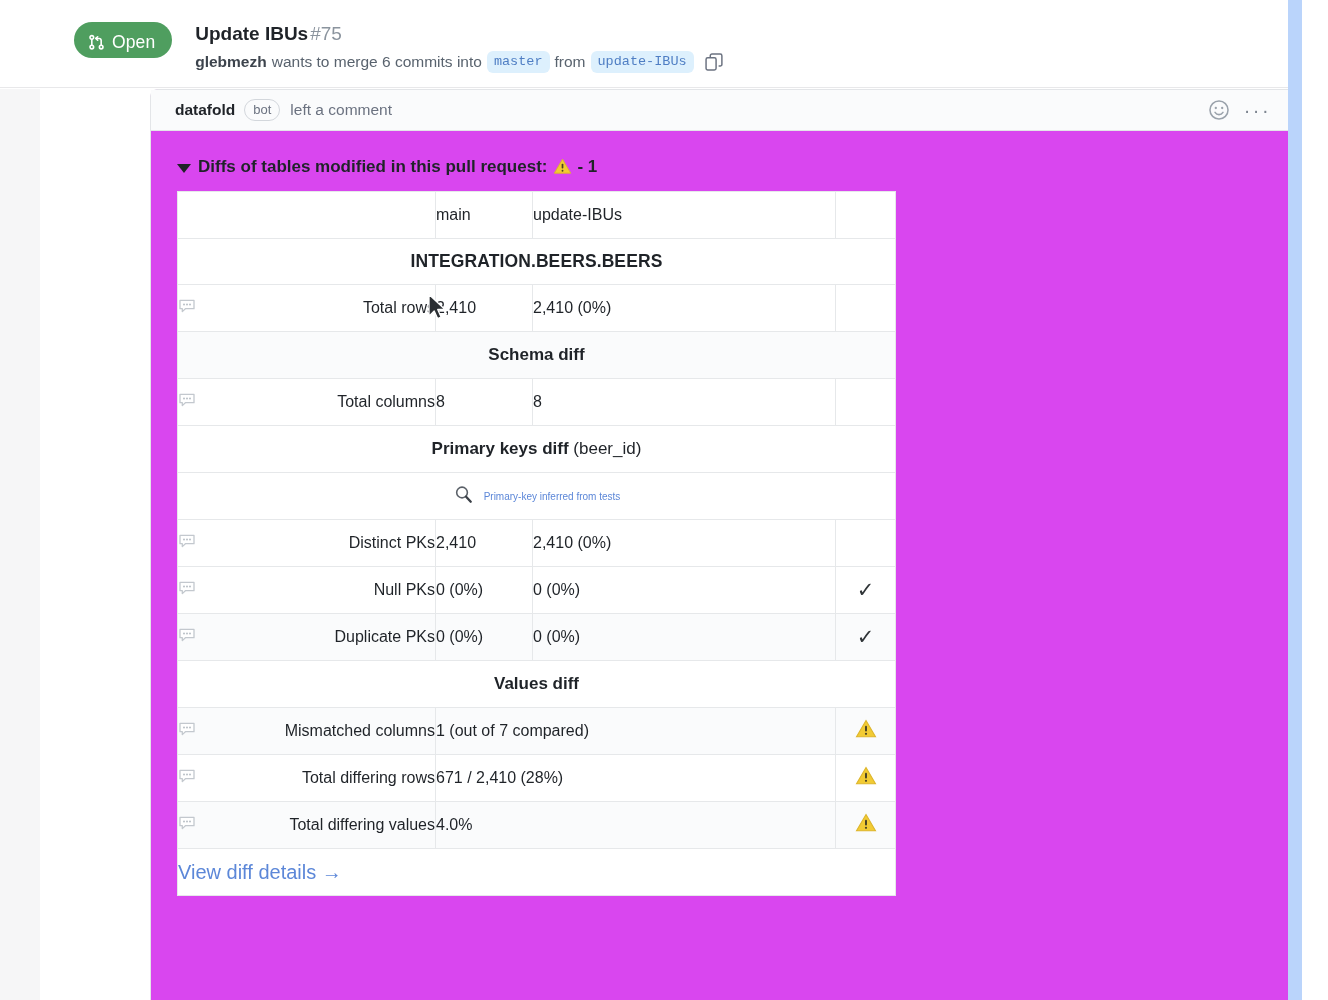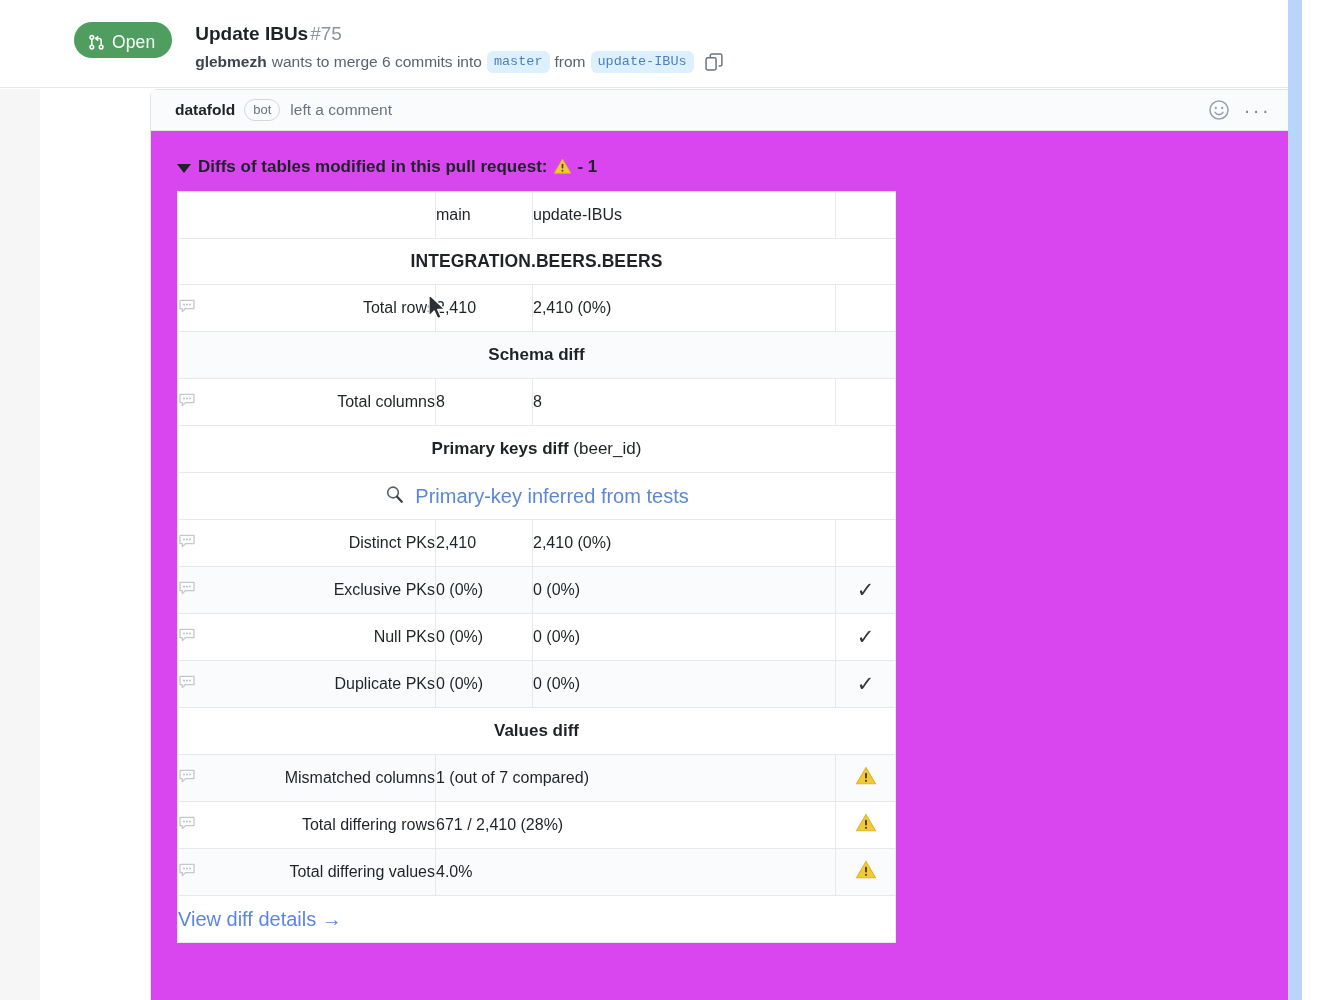--- a/index.html
+++ b/index.html
@@ -160,21 +160,21 @@
   .lbl-inner { display: flex; align-items: center; gap: 9px; justify-content: space-between; }
   .lbl-text { color: #1f2328; font-size: 16px; }
   td.val { padding-left: 14px; font-size: 16px; color: #1f2328; }
   td.flag { text-align: center; }
   td.pkinfo {
     text-align: center;
     background: #fafbfc;
     height: 46px;
   }
   .pkinfo-inner { display:inline-flex; align-items:center; gap: 10px; }
-  .pkinfo-link { color: #5c87d8; font-size: 20px; }
+  .pkinfo-link { color: #5c87d8; font-size: 10px; }
   td.linkrow { padding-left: 16px; height: 46px; }
   .view-link { color: #5c87d8; font-size: 20px; }
 
   .check { font-size: 21px; color: #2f3437; line-height: 1; font-weight: 400; }
 
   
   .bubble { flex: 0 0 auto; display:block; }
 
   
   .cursor { position: absolute; left: 427px; top: 293px; pointer-events:none; }
@@ -358,40 +358,20 @@
                   </svg>
                 </span>
                 <span class="lbl-text">Distinct PKs</span>
               </span>
             </td>
             <td class="val">2,410</td>
             <td class="val">2,410 (0%)</td>
             <td class="flag"></td>
           </tr>
 
-          <tr class="stripe">
-            <td class="lbl">
-              <span class="lbl-inner">
-                <span class="bubble">
-                  <svg width="18" height="18" viewBox="0 0 18 18" fill="none" aria-hidden="true">
-                    <path d="M2 3.4h14v8.3H7.4L4.3 14.6v-2.9H2V3.4z" stroke="#c3c8ce" stroke-width="1.3" stroke-linejoin="round" fill="#fff"></path>
-                    <circle cx="6" cy="7.5" r=".95" fill="#b7bdc4"></circle>
-                    <circle cx="9" cy="7.5" r=".95" fill="#b7bdc4"></circle>
-                    <circle cx="12" cy="7.5" r=".95" fill="#b7bdc4"></circle>
-                  </svg>
-                </span>
-                <span class="lbl-text">Exclusive PKs</span>
-              </span>
-            </td>
-            <td class="val">0 (0%)</td>
-            <td class="val">0 (0%)</td>
-            <td class="flag">
-              <span class="check">✓</span>
-            </td>
-          </tr>
 
           <tr>
             <td class="lbl">
               <span class="lbl-inner">
                 <span class="bubble">
                   <svg width="18" height="18" viewBox="0 0 18 18" fill="none" aria-hidden="true">
                     <path d="M2 3.4h14v8.3H7.4L4.3 14.6v-2.9H2V3.4z" stroke="#c3c8ce" stroke-width="1.3" stroke-linejoin="round" fill="#fff"></path>
                     <circle cx="6" cy="7.5" r=".95" fill="#b7bdc4"></circle>
                     <circle cx="9" cy="7.5" r=".95" fill="#b7bdc4"></circle>
                     <circle cx="12" cy="7.5" r=".95" fill="#b7bdc4"></circle>

